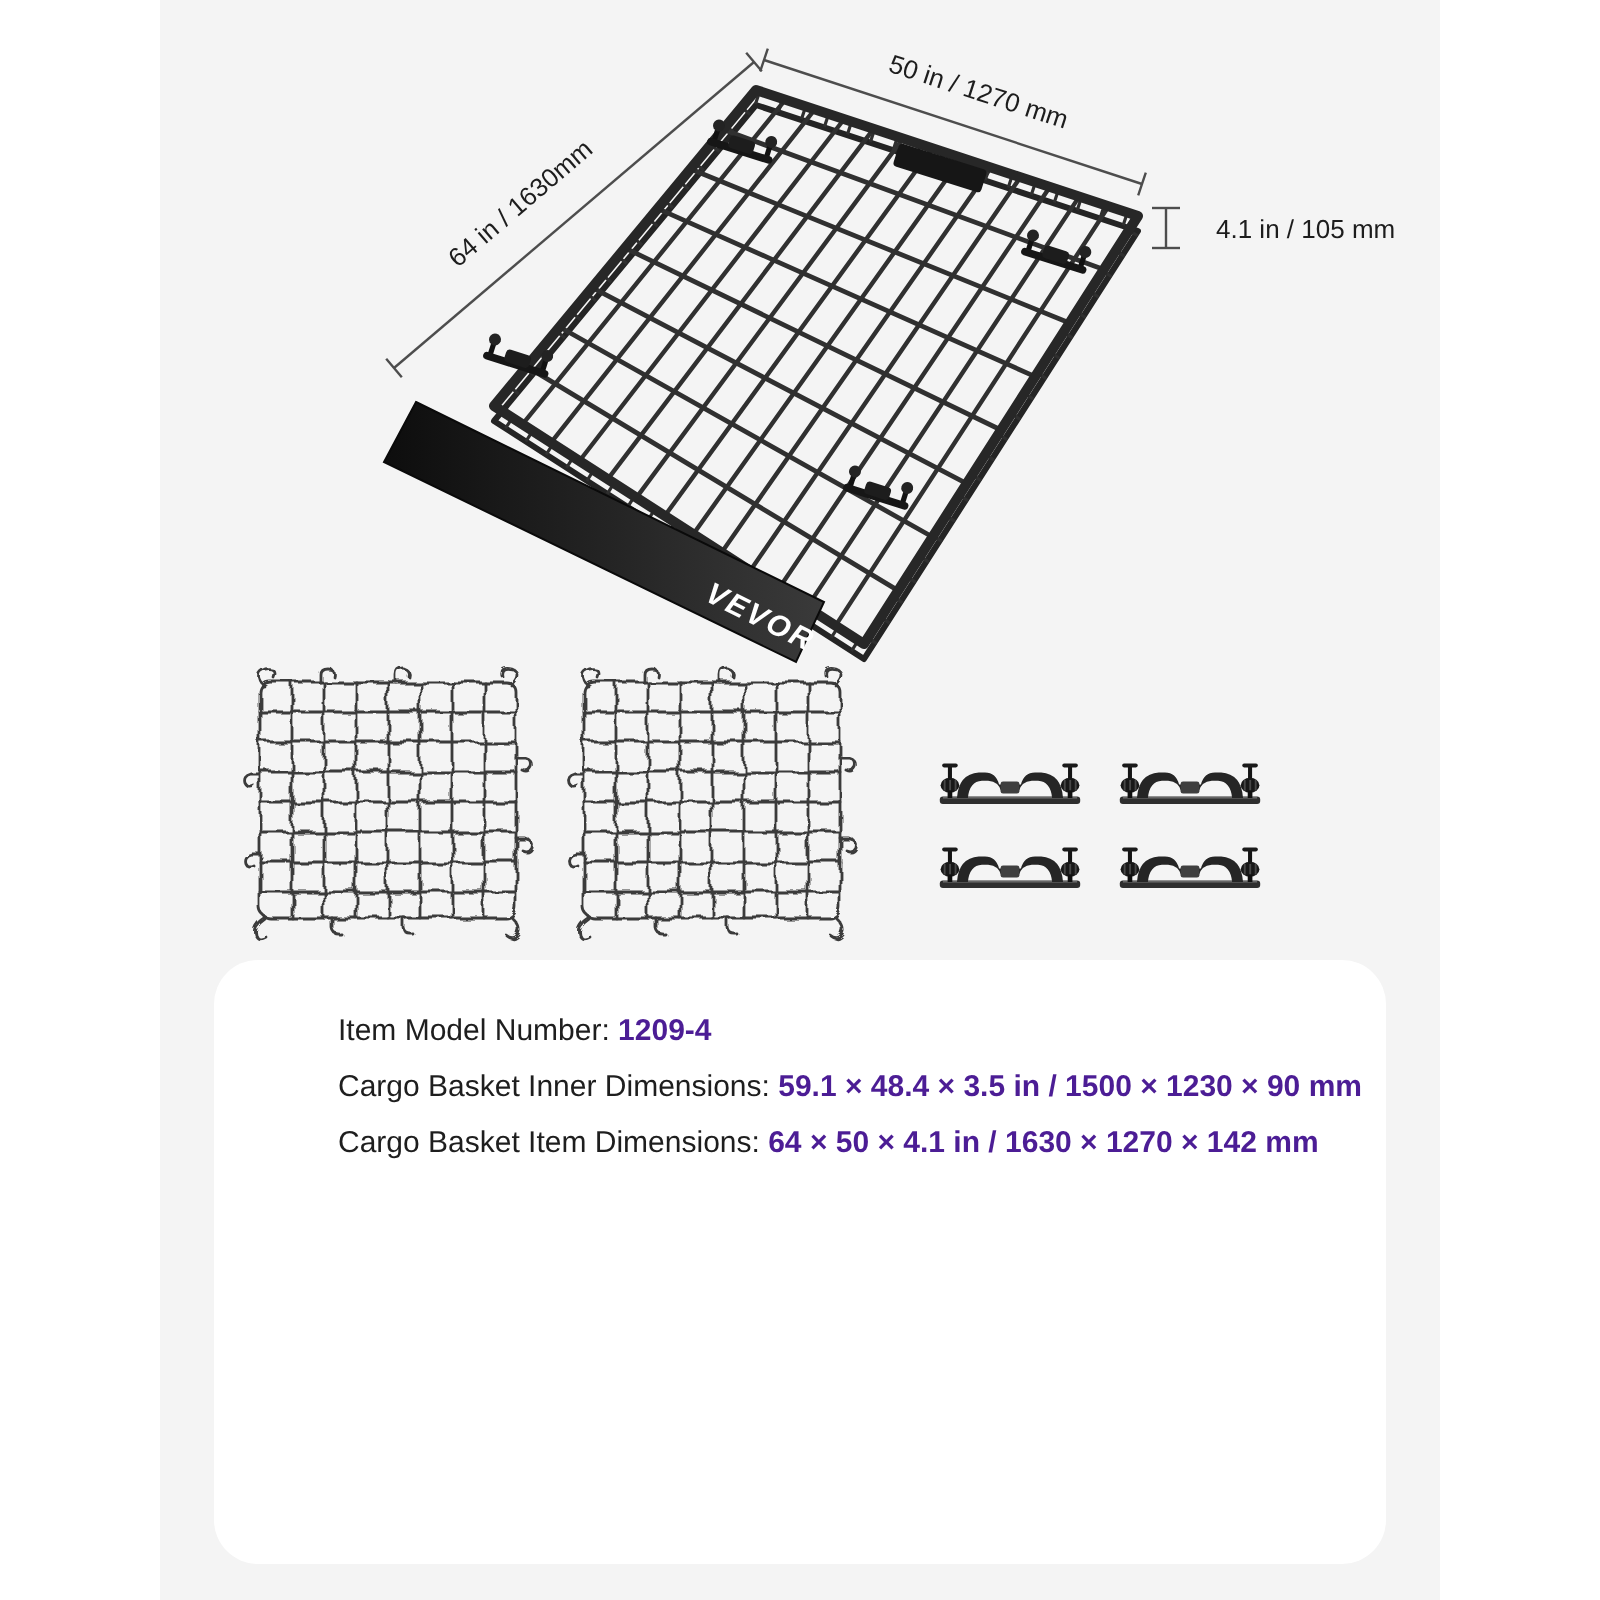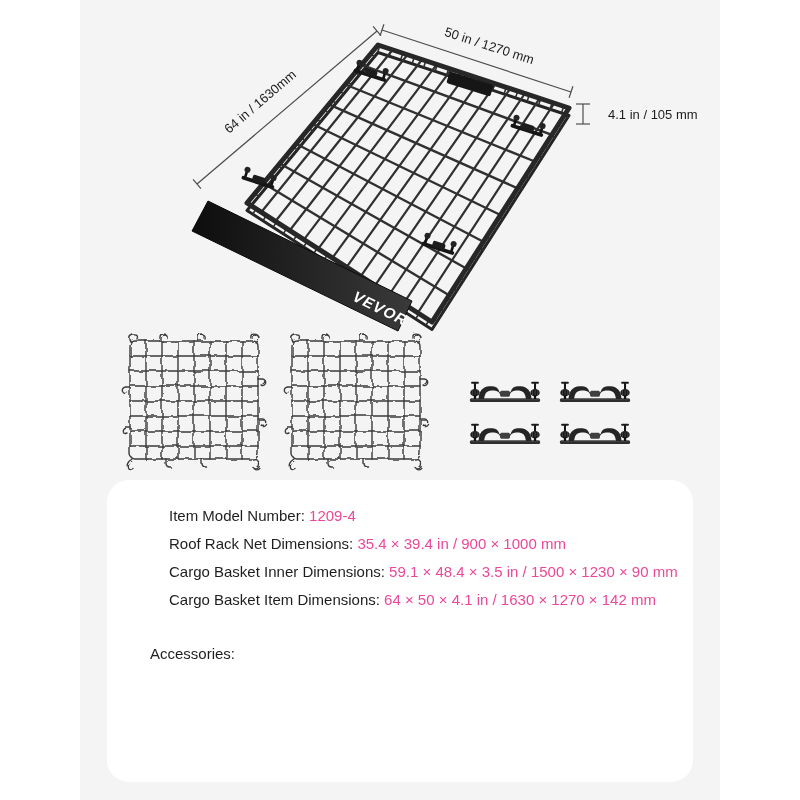--- a/index.html
+++ b/index.html
@@ -6,21 +6,21 @@
   body{width:800px;height:800px;position:relative;overflow:hidden;
        font-family:"Liberation Sans",sans-serif;-webkit-font-smoothing:antialiased;}
   .panel{position:absolute;left:80px;top:0;width:640px;height:800px;background:#f4f4f4;}
   .abs{position:absolute;}
   
   .card{position:absolute;left:27px;top:480px;width:586px;height:302px;
         background:#ffffff;border-radius:22px;box-sizing:border-box;
         padding:22px 18px 0 43px;overflow:hidden;}
   .spec-row{line-height:28px;font-size:15px;white-space:nowrap;color:#1e1e1e;}
   .spec-label{color:#1e1e1e;font-weight:400;margin-left:19px;}
-  .spec-value{color:#ec4899;font-weight:400;}
+  .spec-value{color:#4c1d95;font-weight:700;}
   .acc-heading{margin-top:26px;line-height:28px;font-size:15px;color:#1e1e1e;}
   .acc-items{display:flex;gap:30px;line-height:28px;font-size:15px;}
   .acc-item{color:#ea5c38;font-weight:700;white-space:nowrap;}
   svg text{font-family:"Liberation Sans",sans-serif;}
   .dim-label{font-size:13px;fill:#1d1d1d;}
 </style>
 </head>
 <body>
 
 <div class="panel">
@@ -190,25 +190,21 @@
     <use href="#mountKit" transform="translate(476,46) scale(0.78,0.75)"></use>
     <use href="#mountKit" transform="translate(386,88) scale(0.78,0.75)"></use>
     <use href="#mountKit" transform="translate(476,88) scale(0.78,0.75)"></use>
   </svg>
 
   <div class="card">
     <div class="spec-row">
       <span class="spec-label">Item Model Number: </span><span class="spec-value">1209-4</span>
     </div>
     <div class="spec-row">
-      <span class="spec-label">Roof Rack Net Dimensions: </span><span class="spec-value">35.4 × 39.4 in / 900 × 1000 mm</span>
-    </div>
-    <div class="spec-row">
       <span class="spec-label">Cargo Basket Inner Dimensions: </span><span class="spec-value">59.1 × 48.4 × 3.5 in / 1500 × 1230 × 90 mm</span>
     </div>
     <div class="spec-row">
       <span class="spec-label">Cargo Basket Item Dimensions: </span><span class="spec-value">64 × 50 × 4.1 in / 1630 × 1270 × 142 mm</span>
     </div>
 
-    <div class="acc-heading">Accessories:</div>
   </div>
 
 </div>
 
 </body></html>

